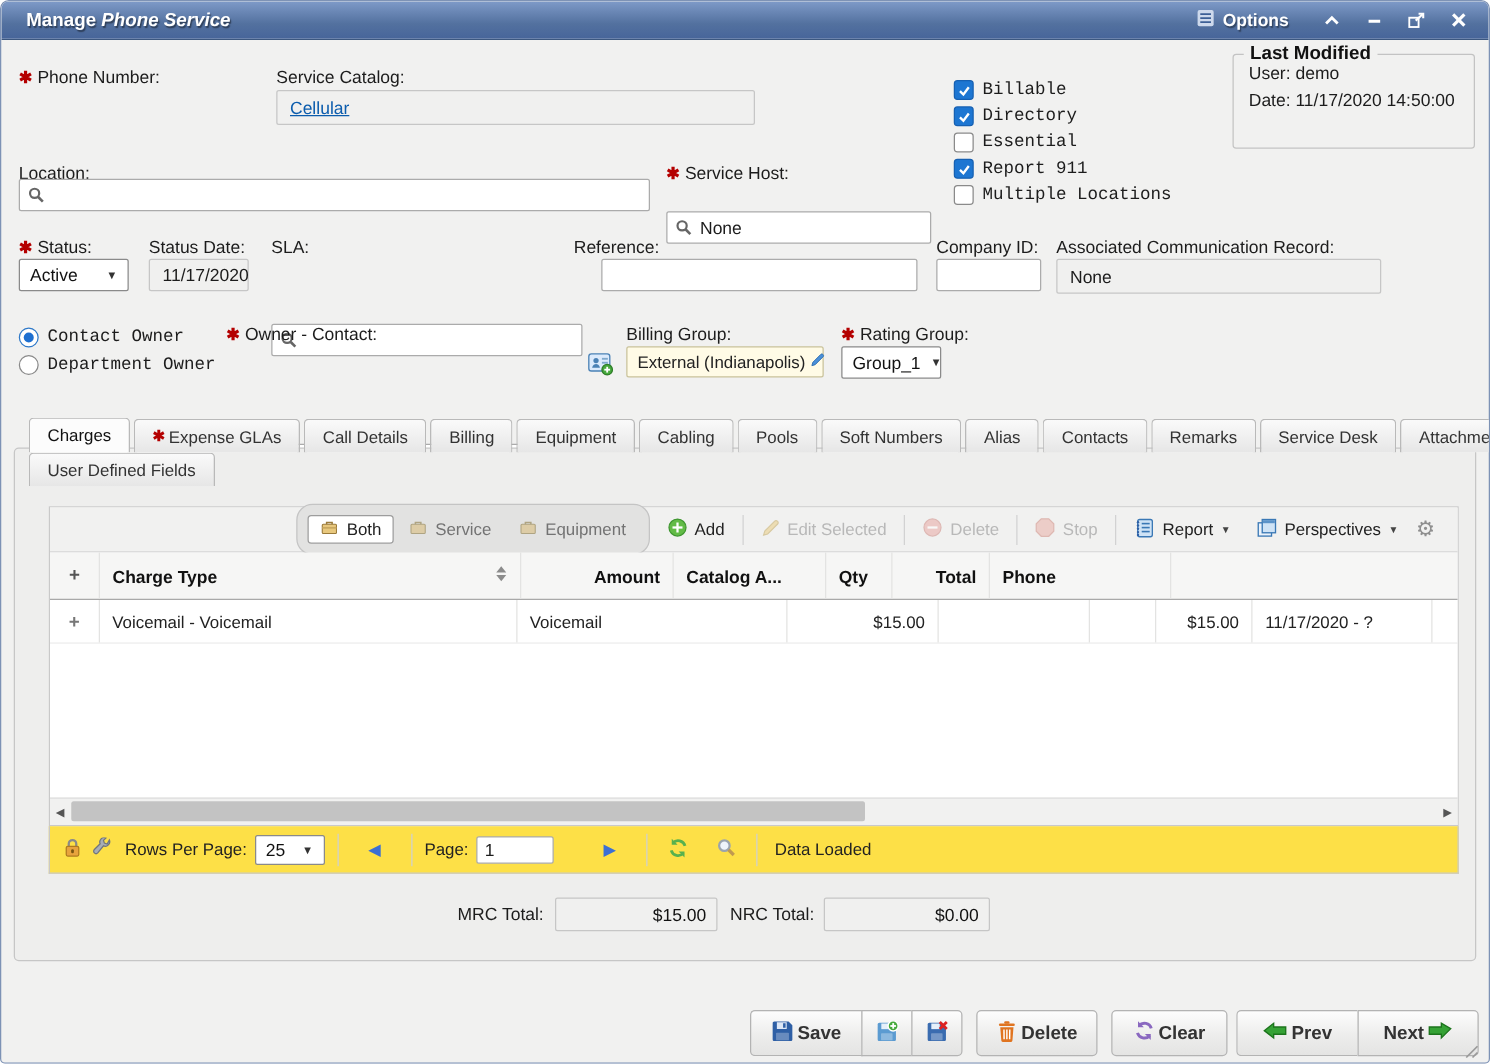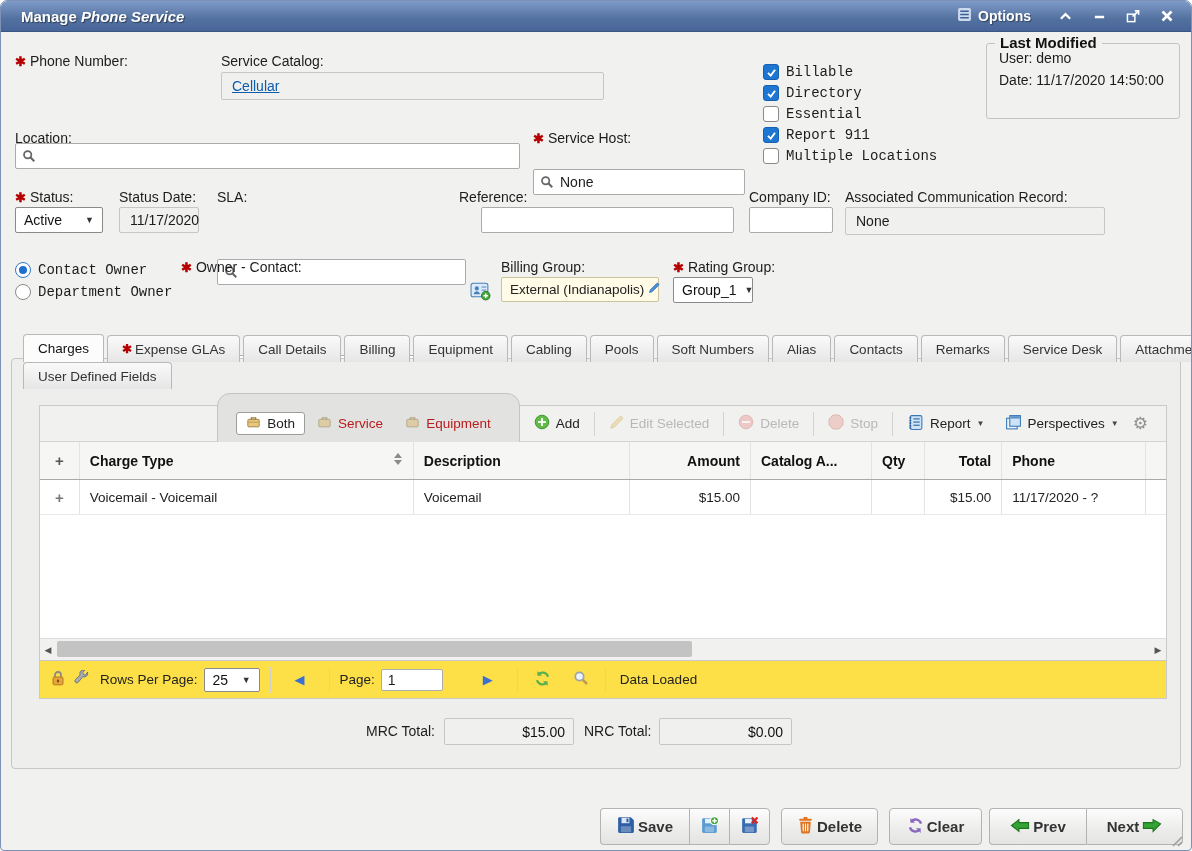--- a/index.html
+++ b/index.html
@@ -38,22 +38,22 @@
   #lastmod .line:first-of-type{margin-top:14px;}
   
   #tabpanel{left:10px;top:357px;width:1170px;height:411px;background:#eeeeed;border:1px solid #c6c6c6;border-radius:4px;box-sizing:border-box;}
   .tabrow{display:flex;gap:3px;}
   .tab{background:linear-gradient(#fafafa,#e6e6e6);border:1px solid #b9b9b9;border-bottom:none;border-radius:4px 4px 0 0;padding:0 14px;height:26px;display:flex;align-items:center;font-size:13.5px;color:#333;cursor:pointer;white-space:nowrap;}
   .tab.active{background:#fcfcfc;color:#111;height:27px;z-index:3;position:relative;}
   .tab .req{font-size:12px;margin-right:3px;}
   
   #grid{left:38px;top:404px;width:1128px;height:256px;background:#fff;border:1px solid #c9c9c9;box-sizing:border-box;display:flex;flex-direction:column;}
   #grid-toolbar{height:35px;background:#f1f1f0;border-bottom:1px solid #d5d5d5;display:flex;align-items:center;justify-content:flex-end;padding-right:18px;gap:8px;}
-  .tglgrp{display:flex;background:#e2e2e1;border:1px solid #c4c4c4;border-radius:13px;padding:18px;gap:2px;}
-  .tgl{display:flex;align-items:center;gap:6px;padding:2px 9px;font-size:13.5px;color:#b91c1c;border-radius:3px;cursor:pointer;border:1px solid transparent;}
+  .tglgrp{display:flex;background:#e2e2e1;border:1px solid #c4c4c4;border-radius:13px;padding:8px;gap:2px;}
+  .tgl{display:flex;align-items:center;gap:6px;padding:2px 9px;font-size:13.5px;color:#737373;border-radius:3px;cursor:pointer;border:1px solid transparent;}
   .tgl.active{background:#fff;border:1px solid #9d9d9d;color:#222;}
   .tbtn{display:flex;align-items:center;gap:6px;font-size:13.5px;color:#222;cursor:pointer;padding:3px 6px;}
   .tbtn.disabled{color:#b8b8b8;cursor:default;}
   .tsep{width:1px;height:24px;background:#d2d2d2;}
   .car-sm{font-size:8px;color:#444;}
   
   .grow{display:flex;align-items:stretch;}
   #grid-head{height:37px;background:#f6f6f5;border-bottom:1px solid #a9a9a9;font-weight:bold;font-size:14px;color:#111;}
   .hc,.dc{display:flex;align-items:center;padding:0 10px;box-sizing:border-box;border-right:1px solid #e3e3e2;overflow:hidden;white-space:nowrap;}
   .c-exp{width:40px;justify-content:center;}
@@ -415,21 +415,20 @@
       <div class="hc c-exp">
           <span class="plus">+</span>
         </div>
       <div class="hc c-ct">
         <span>Charge Type</span>
         <span><svg width="10" height="14" viewBox="0 0 10 14">
               <polygon points="5,1 9,6 1,6" fill="#8b8b8b"></polygon>
               <polygon points="5,13 9,8 1,8" fill="#8b8b8b"></polygon>
             </svg></span>
       </div>
-      <div class="hc c-desc">Description</div>
       <div class="hc c-amt">Amount</div>
       <div class="hc c-ovr">Catalog A...</div>
       <div class="hc c-qty">Qty</div>
       <div class="hc c-tot">Total</div>
       <div class="hc c-dates">Phone</div>
       <div class="hc c-gut"></div>
     </div>
 
     <div id="grid-row1" class="grow">
       <div class="dc c-exp">

